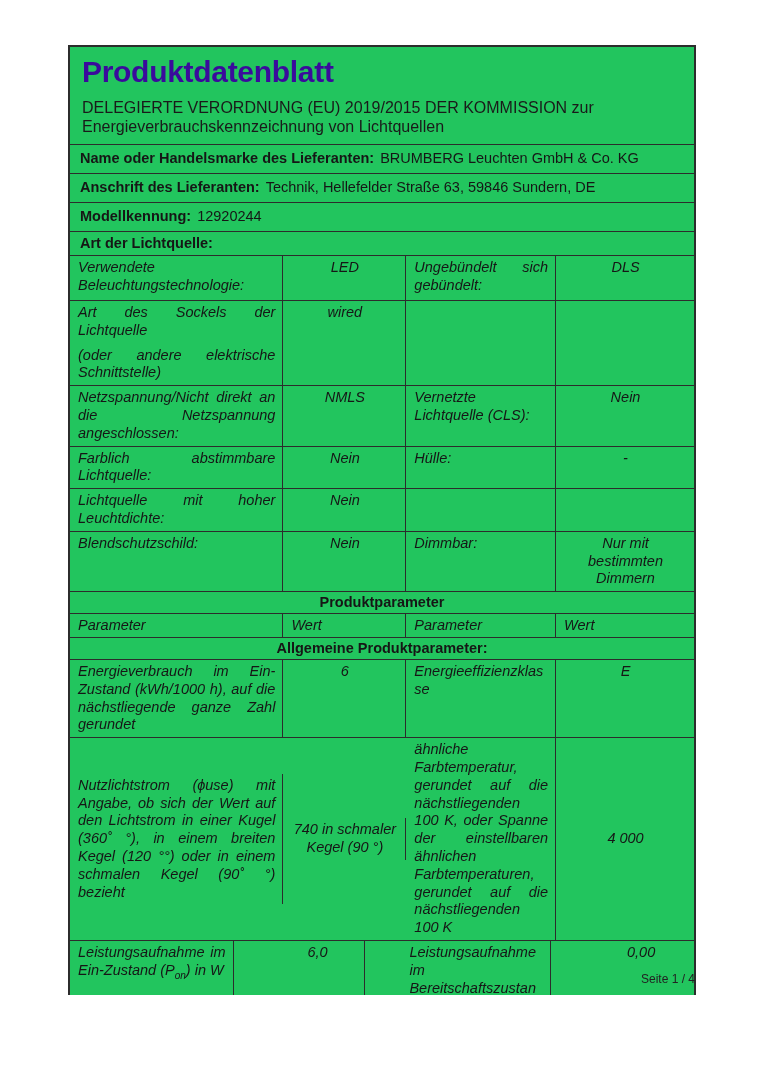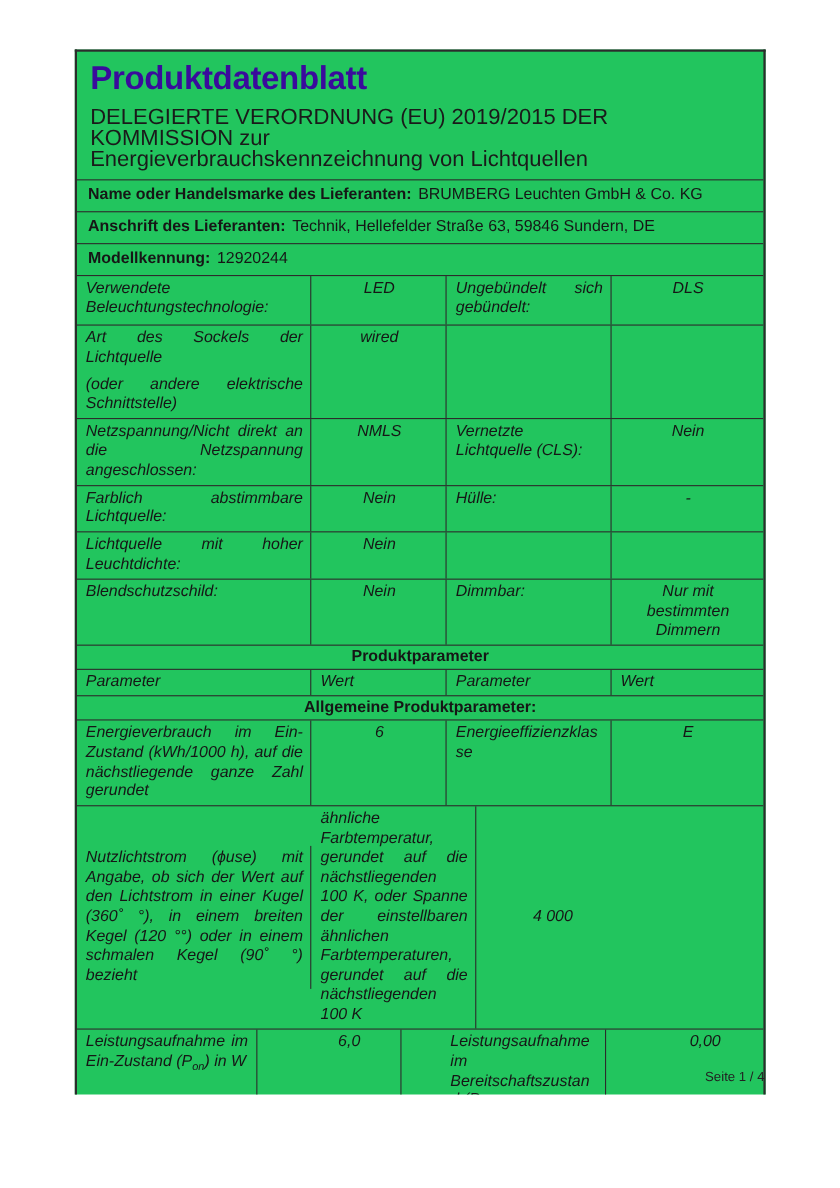--- a/index.html
+++ b/index.html
@@ -22,21 +22,21 @@
     background: #22c55e;
   }
   .row { box-sizing: border-box; border-bottom: 1.5px solid #2c2c2c; }
 
   
   .title-block { min-height: 88px; padding: 6px 12px 8px 12px; }
   .doc-title {
     font-size: 30px; font-weight: bold; color: #3a0b9c;
     letter-spacing: -0.3px; margin: 2px 0 9px 0;
   }
-  .doc-subtitle { font-size: 20px; line-height: 19px; color: #1a1a1a; }
+  .doc-subtitle { font-size: 16px; line-height: 19px; color: #1a1a1a; }
 
   
   .info-row { min-height: 29px; padding: 5px 10px 4px 10px; font-size: 14.5px; }
   .info-label { font-weight: bold; }
   .info-value { font-weight: normal; margin-left: 6px; }
   .section-row { min-height: 24px; padding: 3px 10px 2px 10px; font-size: 14.5px; font-weight: bold; }
 
   
   .grid { display: flex; align-items: stretch; }
   .cell {
@@ -93,20 +93,21 @@
   <div class="row info-row">
     <span class="info-label">Name oder Handelsmarke des Lieferanten:</span><span class="info-value">BRUMBERG Leuchten GmbH &amp; Co. KG</span>
   </div>
   <div class="row info-row">
     <span class="info-label">Anschrift des Lieferanten:</span><span class="info-value">Technik, Hellefelder Straße 63, 59846 Sundern, DE</span>
   </div>
   <div class="row info-row">
     <span class="info-label">Modellkennung:</span><span class="info-value">12920244</span>
   </div>
 
+  <div class="row section-row">Art der Lichtquelle:</div>
 
   <div class="row grid r-s1">
     <div class="cell c1 just">Verwendete Beleuchtungstechnologie:</div>
     <div class="cell c2 val">LED</div>
     <div class="cell c3 just">Ungebündelt sich gebündelt:</div>
     <div class="cell c4 val">DLS</div>
   </div>
 
   <div class="row grid r-s2">
     <div class="cell c1 just">
@@ -159,20 +160,21 @@
 
   <div class="row grid r-p1">
     <div class="cell c1 just">Energieverbrauch im Ein-Zustand (kWh/1000 h), auf die nächstliegende ganze Zahl gerundet</div>
     <div class="cell c2 val">6</div>
     <div class="cell c3 just">Energieeffizienzklasse</div>
     <div class="cell c4 val">E</div>
   </div>
 
   <div class="row grid r-p2">
     <div class="cell c1 just">Nutzlichtstrom (ϕuse) mit Angabe, ob sich der Wert auf den Lichtstrom in einer Kugel (360˚ °), in einem breiten Kegel (120 °°) oder in einem schmalen Kegel (90˚ °) bezieht</div>
+    <div class="cell c2 val">740 in schmaler Kegel (90 °)</div>
     <div class="cell c3 just">ähnliche Farbtemperatur, gerundet auf die nächstliegenden 100 K, oder Spanne der einstellbaren ähnlichen Farbtemperaturen, gerundet auf die nächstliegenden 100 K</div>
     <div class="cell c4 val">4 000</div>
   </div>
 
   <div class="row grid r-p3">
     <div class="cell c1 just"><span>Leistungsaufnahme im Ein-Zustand (P</span><sub>on</sub><span>) in W</span></div>
     <div class="cell c2 val">6,0</div>
     <div class="cell c3 just"><span>Leistungsaufnahme im Bereitschaftszustand (P</span></div>
     <div class="cell c4 val">0,00</div>
   </div>

